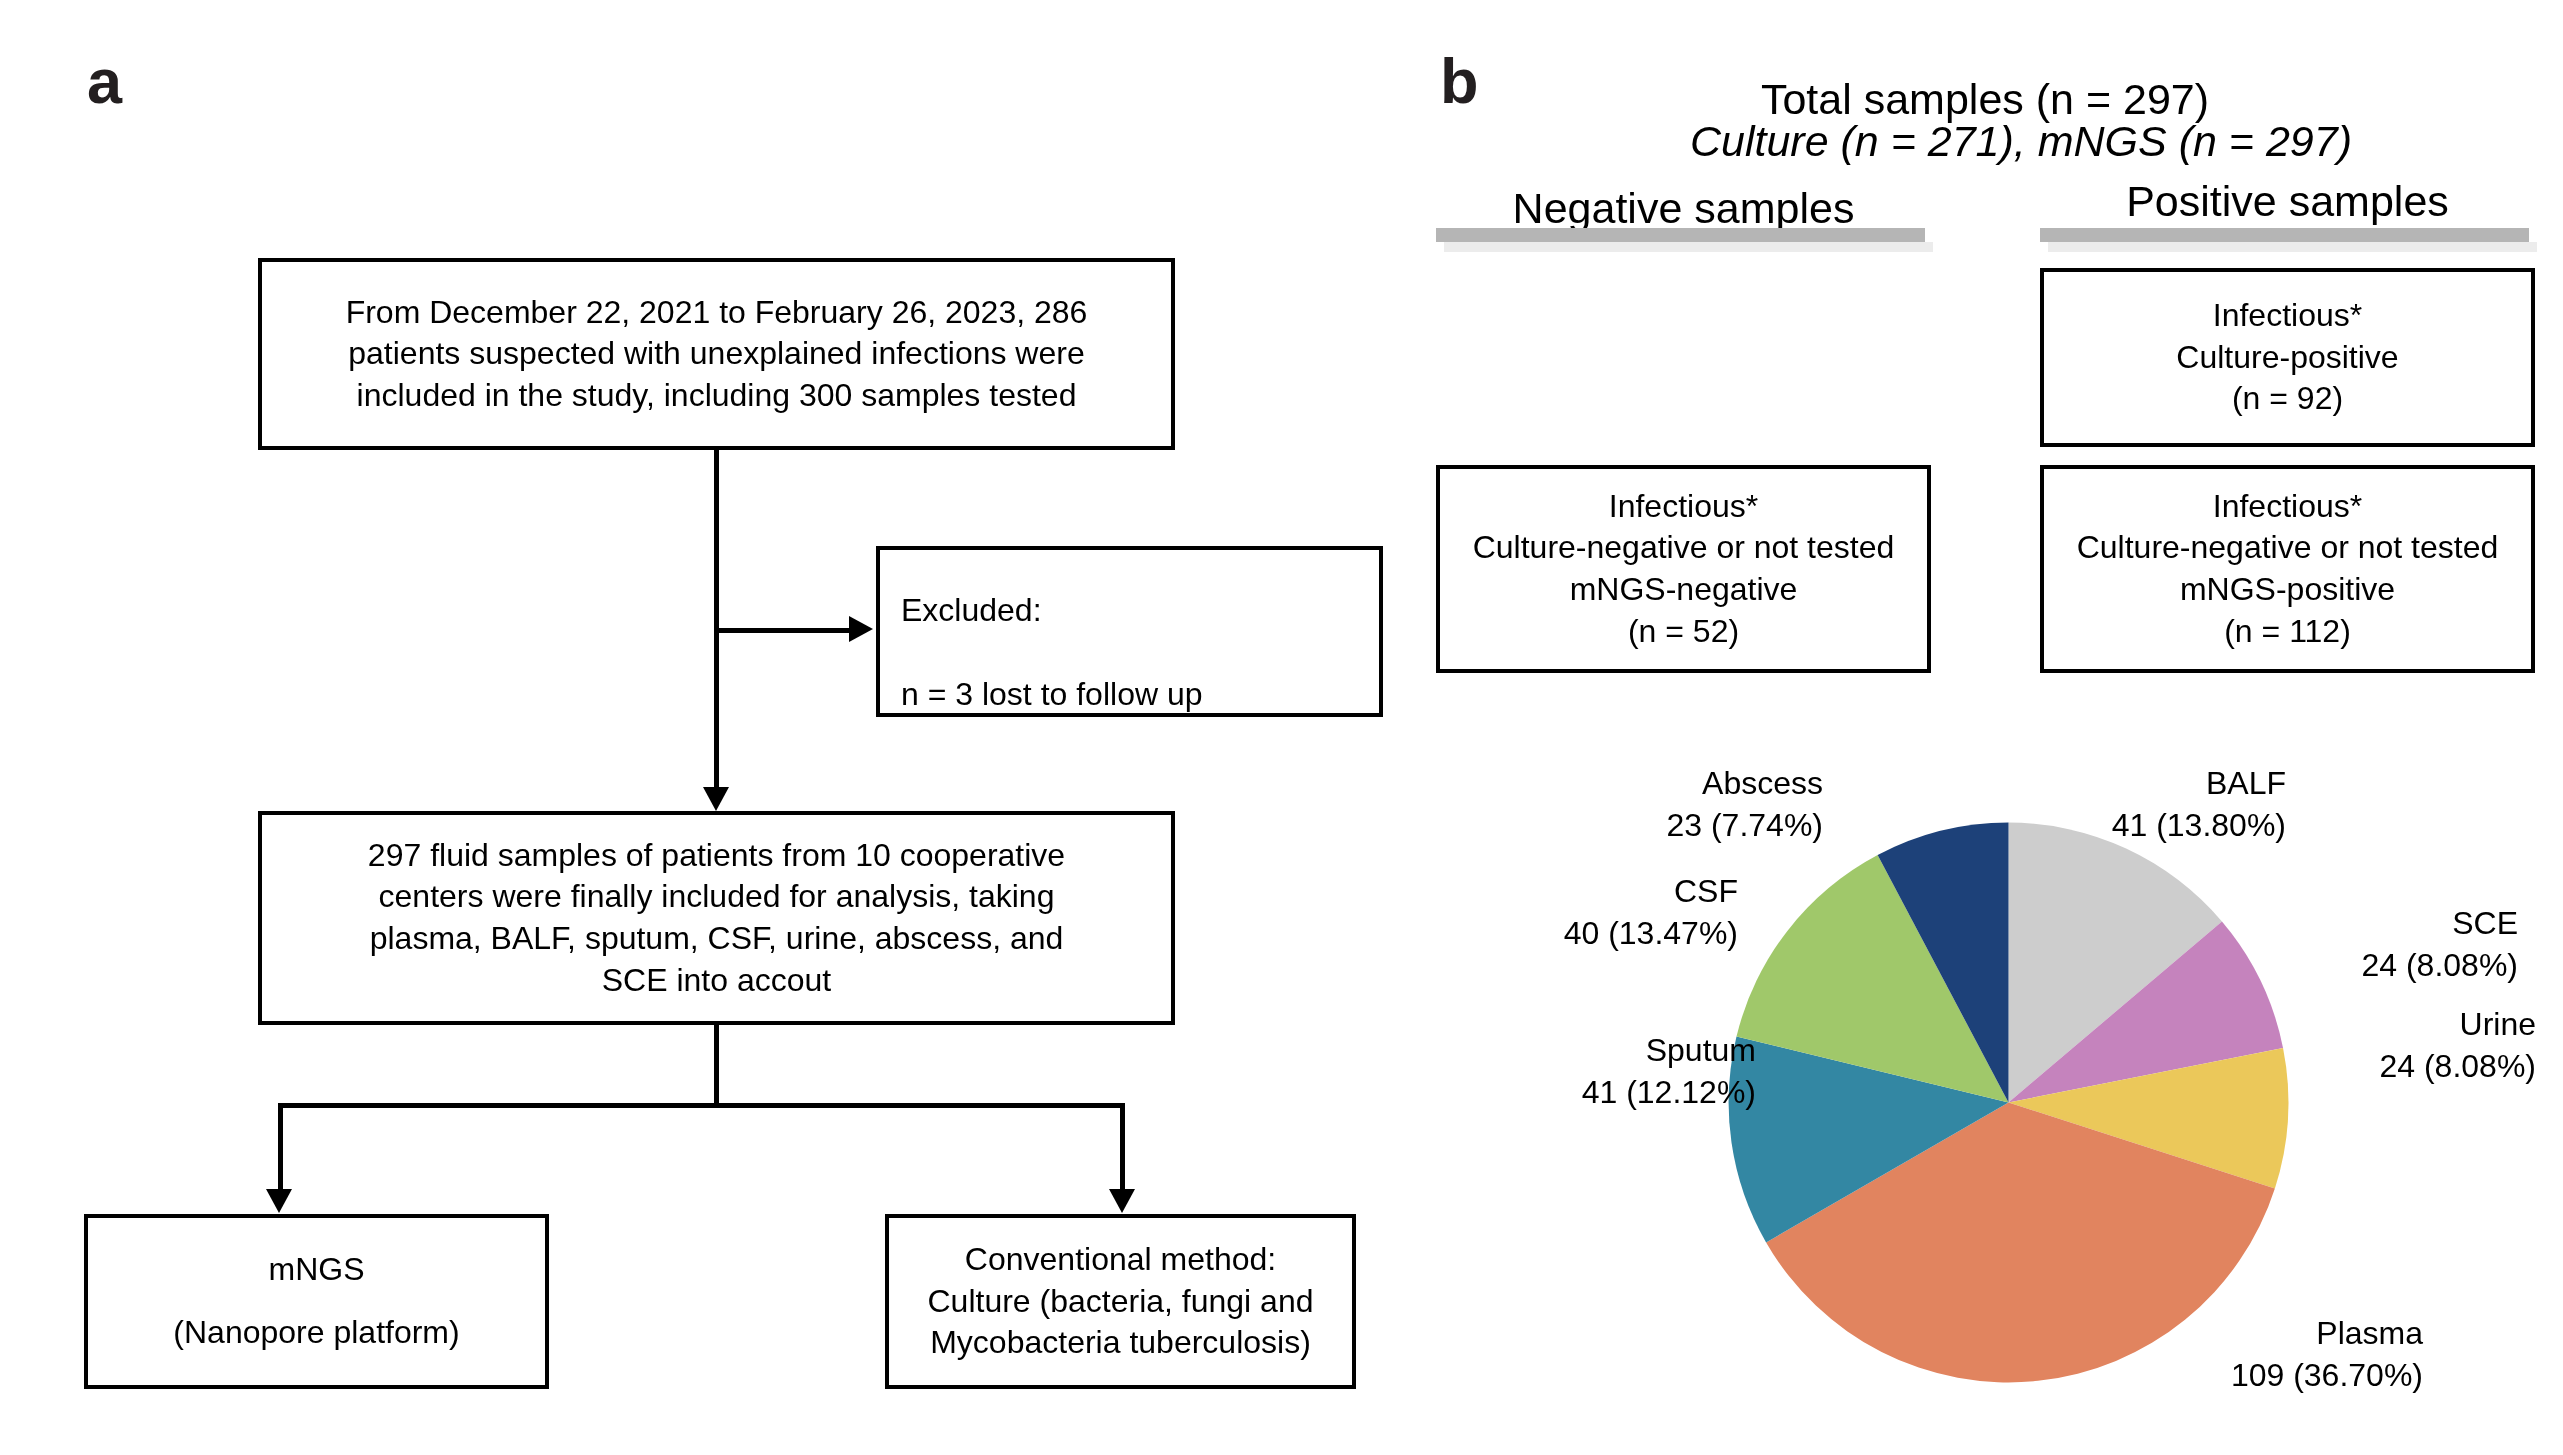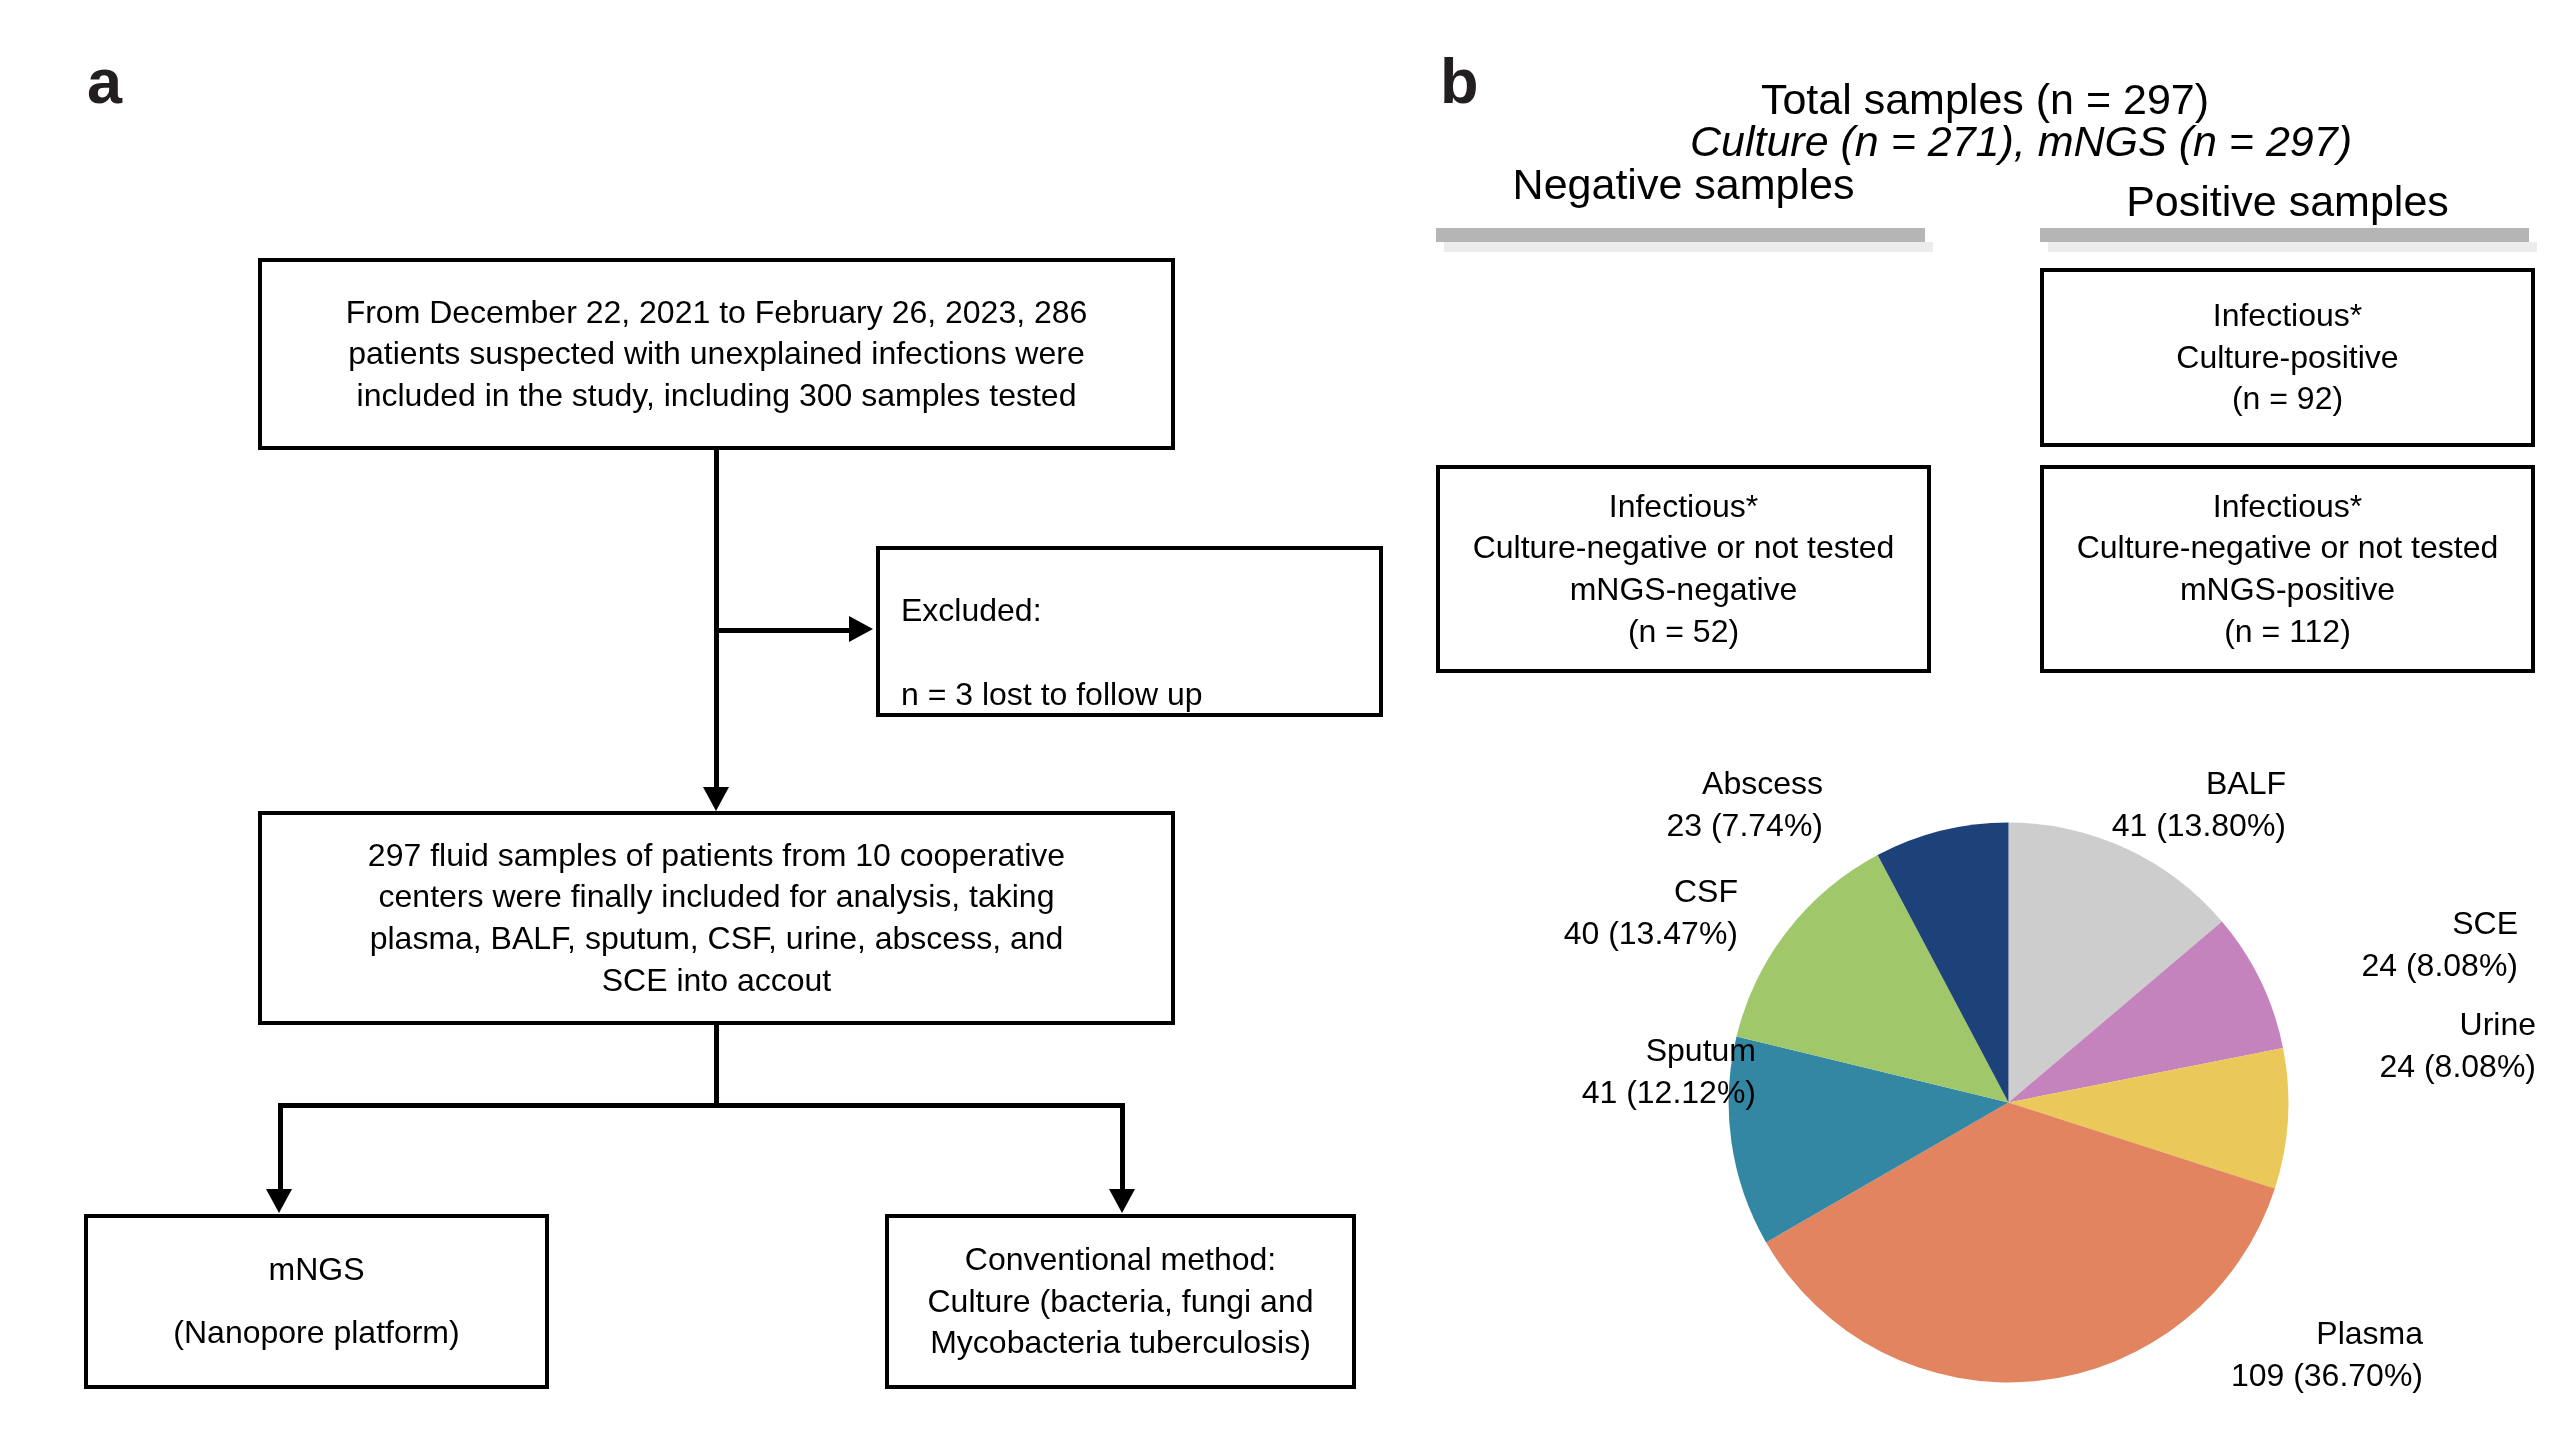--- a/index.html
+++ b/index.html
@@ -170,21 +170,21 @@
   <div class="flowbox" style="left:84px; top:1214px; width:465px; height:175px;">
     <div class="line" style="margin-bottom:21px;">mNGS</div>
     <div class="line">(Nanopore platform)</div>
   </div>
 
   <div class="panel-letter" style="left:1440px; top:50px;">b</div>
 
   <div class="btext center" style="left:1436px; top:71px; width:1098px;">Total  samples  (n = 297)</div>
   <div class="btext center" style="left:1472px; top:113px; width:1098px;font-style:italic;">Culture (n = 271), mNGS (n = 297)</div>
 
-  <div class="btext center" style="left:1436px; top:156px; width:495px;">Negative samples</div>
+  <div class="btext center" style="left:1436px; top:180px; width:495px;">Negative samples</div>
   <div class="btext center" style="left:2040px; top:173px; width:495px;">Positive samples</div>
 
   <div class="graybar" style="left:1436px; top:228px; width:489px;"></div>
   <div class="graybar" style="left:2040px; top:228px; width:489px;"></div>
 
 
   <div class="flowbox" style="left:2040px; top:268px; width:495px; height:179px;">
     <div class="line">Infectious*</div>
     <div class="line">Culture-positive</div>
     <div class="line">(n = 92)</div>

